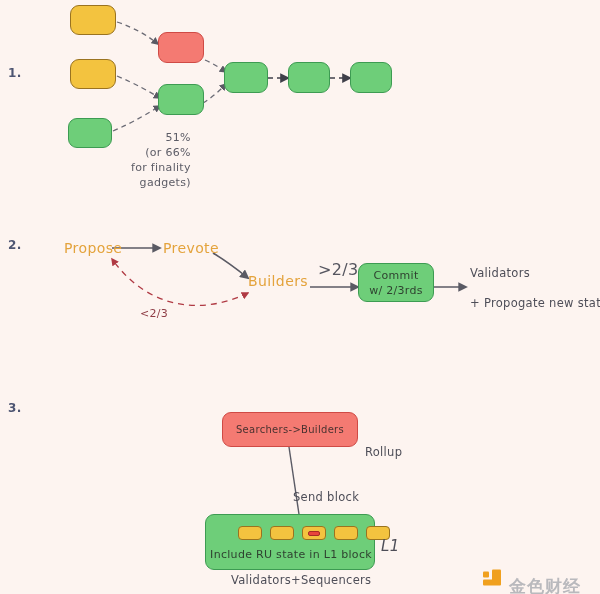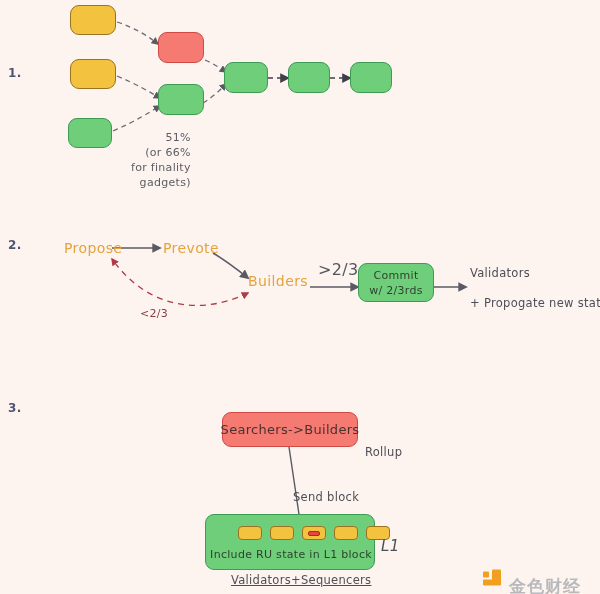--- a/index.html
+++ b/index.html
@@ -100,21 +100,21 @@
     white-space: nowrap;
   }
   .box-text {
     font-size: 11px;
     line-height: 15px;
     color: #2f4230;
     white-space: pre-line;
     letter-spacing: 0.3px;
   }
   .box-text-red {
-    font-size: 13px;
+    font-size: 10px;
     color: #4a3230;
     letter-spacing: 0.3px;
     white-space: nowrap;
   }
   .l1-label {
     font-size: 15px;
     color: #4e4e58;
     font-style: italic;
     letter-spacing: 0.5px;
   }
@@ -257,21 +257,21 @@
   <div class="mini-blk" style="left:302px; top:526px;">
     <div class="mini-inner" style="left:5px; top:4px;"></div>
   </div>
   <div class="mini-blk" style="left:334px; top:526px;"></div>
   <div class="mini-blk" style="left:366px; top:526px;"></div>
 
   <div class="node box-text hand" style="left:212px; top:545px; width:158px; height:18px; white-space:nowrap;">Include RU state in L1 block</div>
 
   <div class="node l1-label hand" style="left:381px; top:537px;">L1</div>
 
-  <div class="node plain-label hand" style="left:231px; top:573px;text-decoration:underline;">Validators+Sequencers</div>
+  <div class="node plain-label hand" style="left:231px; top:573px;">Validators+Sequencers</div>
 
   <div id="watermark">
     <svg width="22" height="22" viewBox="0 0 22 22" xmlns="http://www.w3.org/2000/svg">
       <rect x="11" y="1.5" width="9" height="15" rx="1" fill="#f0a01e"></rect>
       <rect x="2" y="11.5" width="18" height="6" rx="1" fill="#f0a01e"></rect>
       <rect x="2" y="3.5" width="6" height="6" rx="1" fill="#f0a01e"></rect>
     </svg>
     <span class="wm-text">金色财经</span>
   </div>
 

